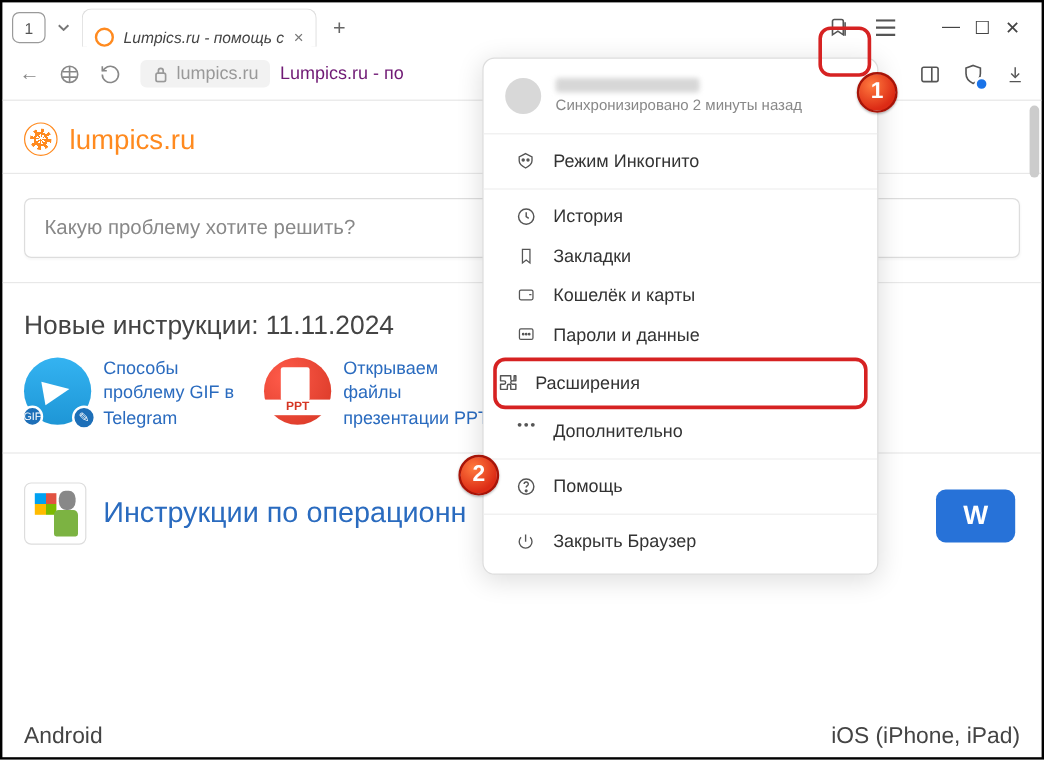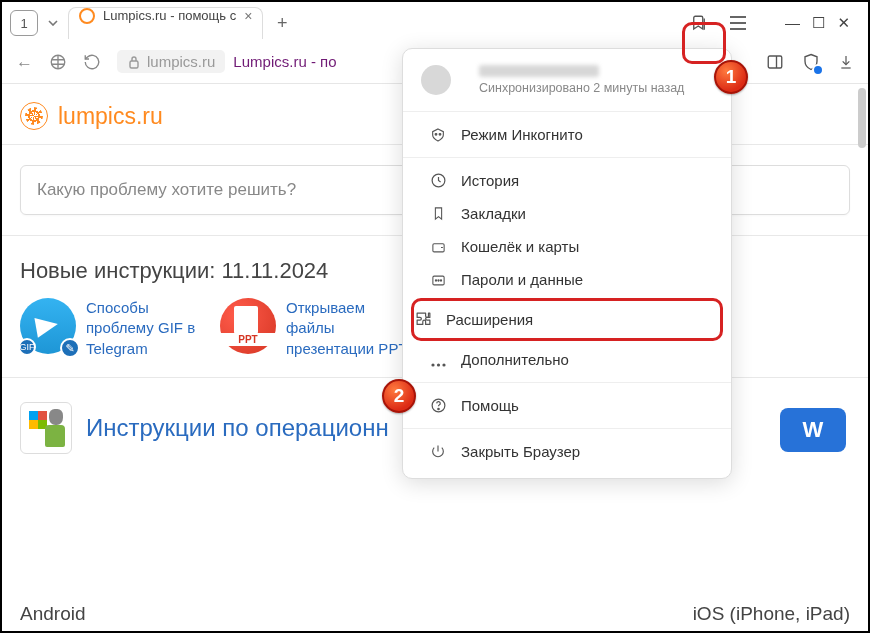--- a/index.html
+++ b/index.html
@@ -24,27 +24,28 @@
     border: 1.5px solid #9a9a9a;
     border-radius: 6px;
     display: flex; align-items: center; justify-content: center;
     font-size: 13px; color:#555;
   }
   .tab-chevron {
     width: 18px; color:#777; font-size: 12px;
     display:flex;align-items:center;justify-content:center;
   }
   .tab {
-    display:flex; align-items:flex-start; gap:8px;
+    display:flex; align-items:flex-end; gap:8px;
     height: 32px;
     border: 1px solid #ddd;
     border-bottom: none;
     border-radius: 8px 8px 0 0;
     padding: 0 10px;
     background:#fff;
+    font-style:italic;
   }
   .tab .favicon {
     width:16px;height:16px;border-radius:50%;
     border:2px solid #ff8a1f;
   }
   .tab .title { font-size:13px; color:#444; max-width:150px; white-space:nowrap; overflow:hidden; }
   .tab .close { font-size:14px; color:#777; }
   .newtab {
     width:26px;height:26px;border-radius:50%;
     display:flex;align-items:center;justify-content:center;
@@ -140,28 +141,28 @@
   
   .menu{
     position:absolute;top:46px;left:400px;
     width:330px;
     background:#fff;border:1px solid #ddd;
     border-radius:10px;
     box-shadow:0 4px 22px rgba(0,0,0,.14);
     padding:6px 0 10px;
     z-index:40;
   }
-  .menu-profile{display:flex;gap:28px;padding:10px 18px;align-items:flex-start}
+  .menu-profile{display:flex;gap:12px;padding:10px 18px;align-items:flex-start}
   .avatar{width:30px;height:30px;border-radius:50%;background:#d8d8d8}
   .profile-txt{display:flex;flex-direction:column;filter:blur(0)}
   .profile-name{height:12px;width:120px;background:#d7d7d7;border-radius:3px;filter:blur(2px);margin-bottom:4px}
   .profile-sub{font-size:12.5px;color:#888}
   .menu-sep{height:1px;background:#eee;margin:6px 0}
   .menu-item{
-    display:flex;align-items:flex-end;gap:14px;
+    display:flex;align-items:flex-start;gap:14px;
     padding:8px 20px;font-size:15px;color:#333;
     border-radius:6px;margin:0 6px;
   }
   .menu-item .mi{width:18px;display:flex;align-items:center;justify-content:center;color:#555}
   .menu-item.highlight{
     border:3px solid #d62222;border-radius:10px;
     margin:2px 8px;padding:10px 0;
     position:relative;
   }
 

